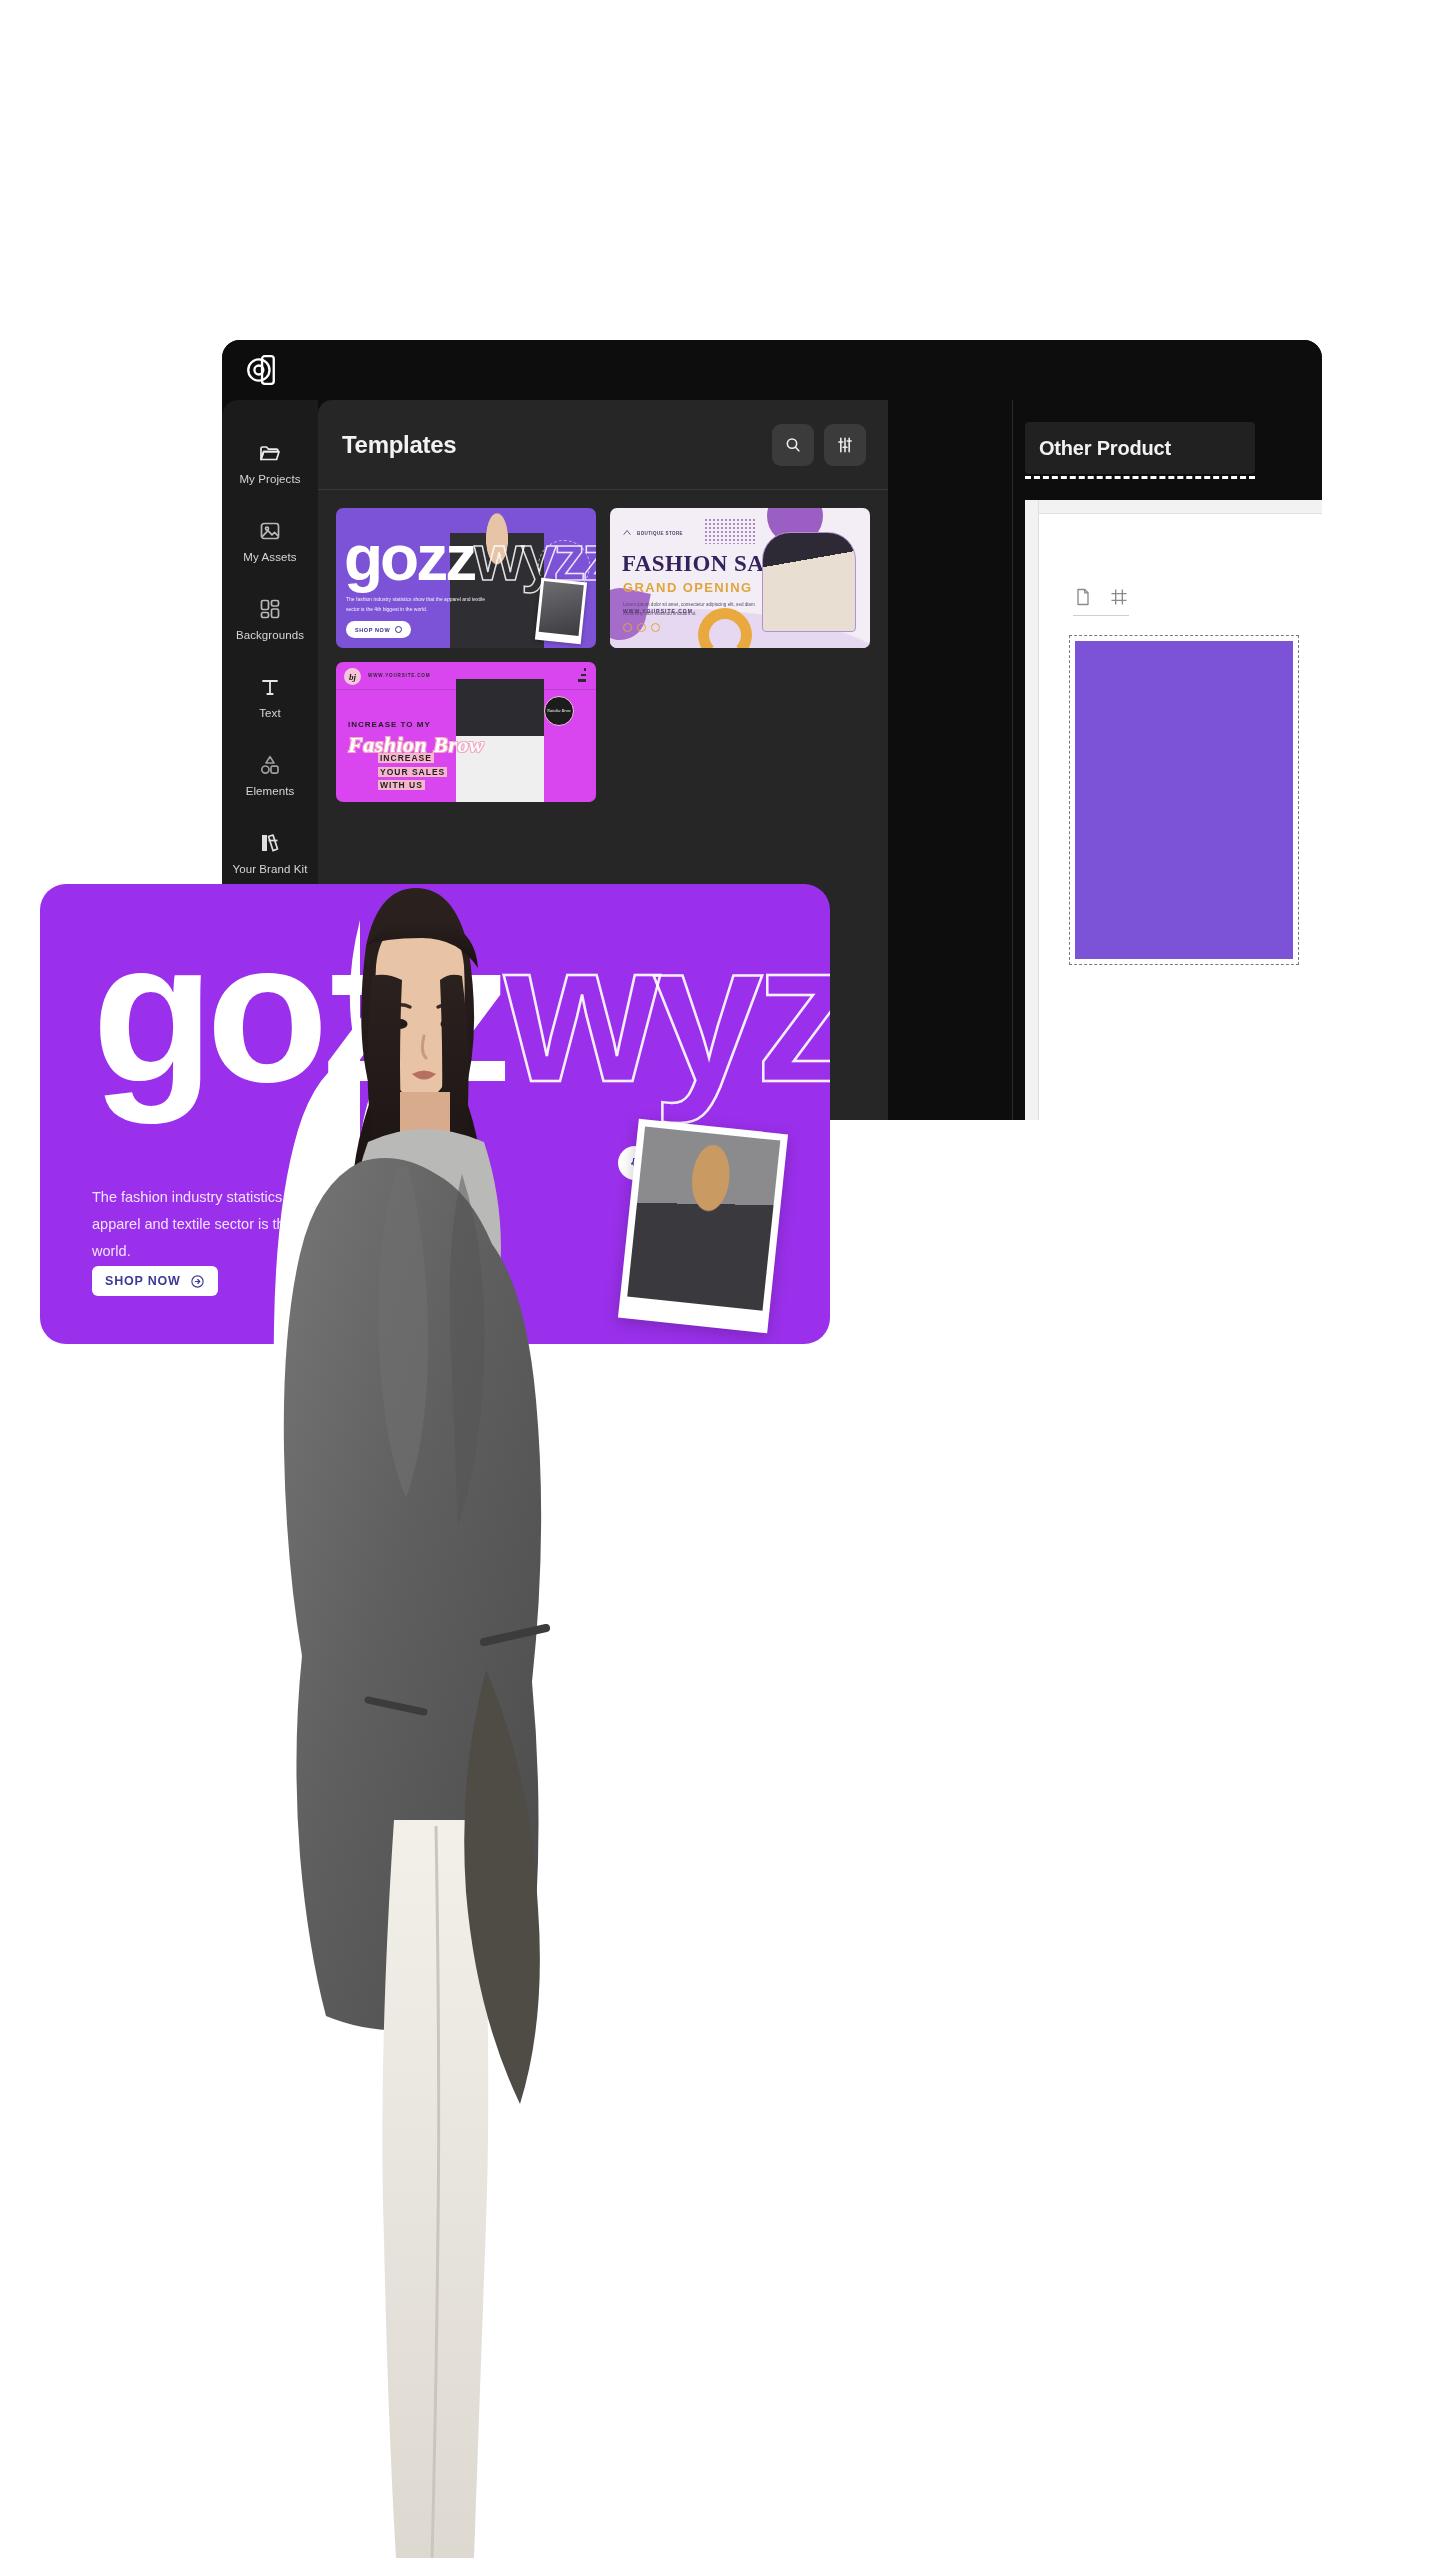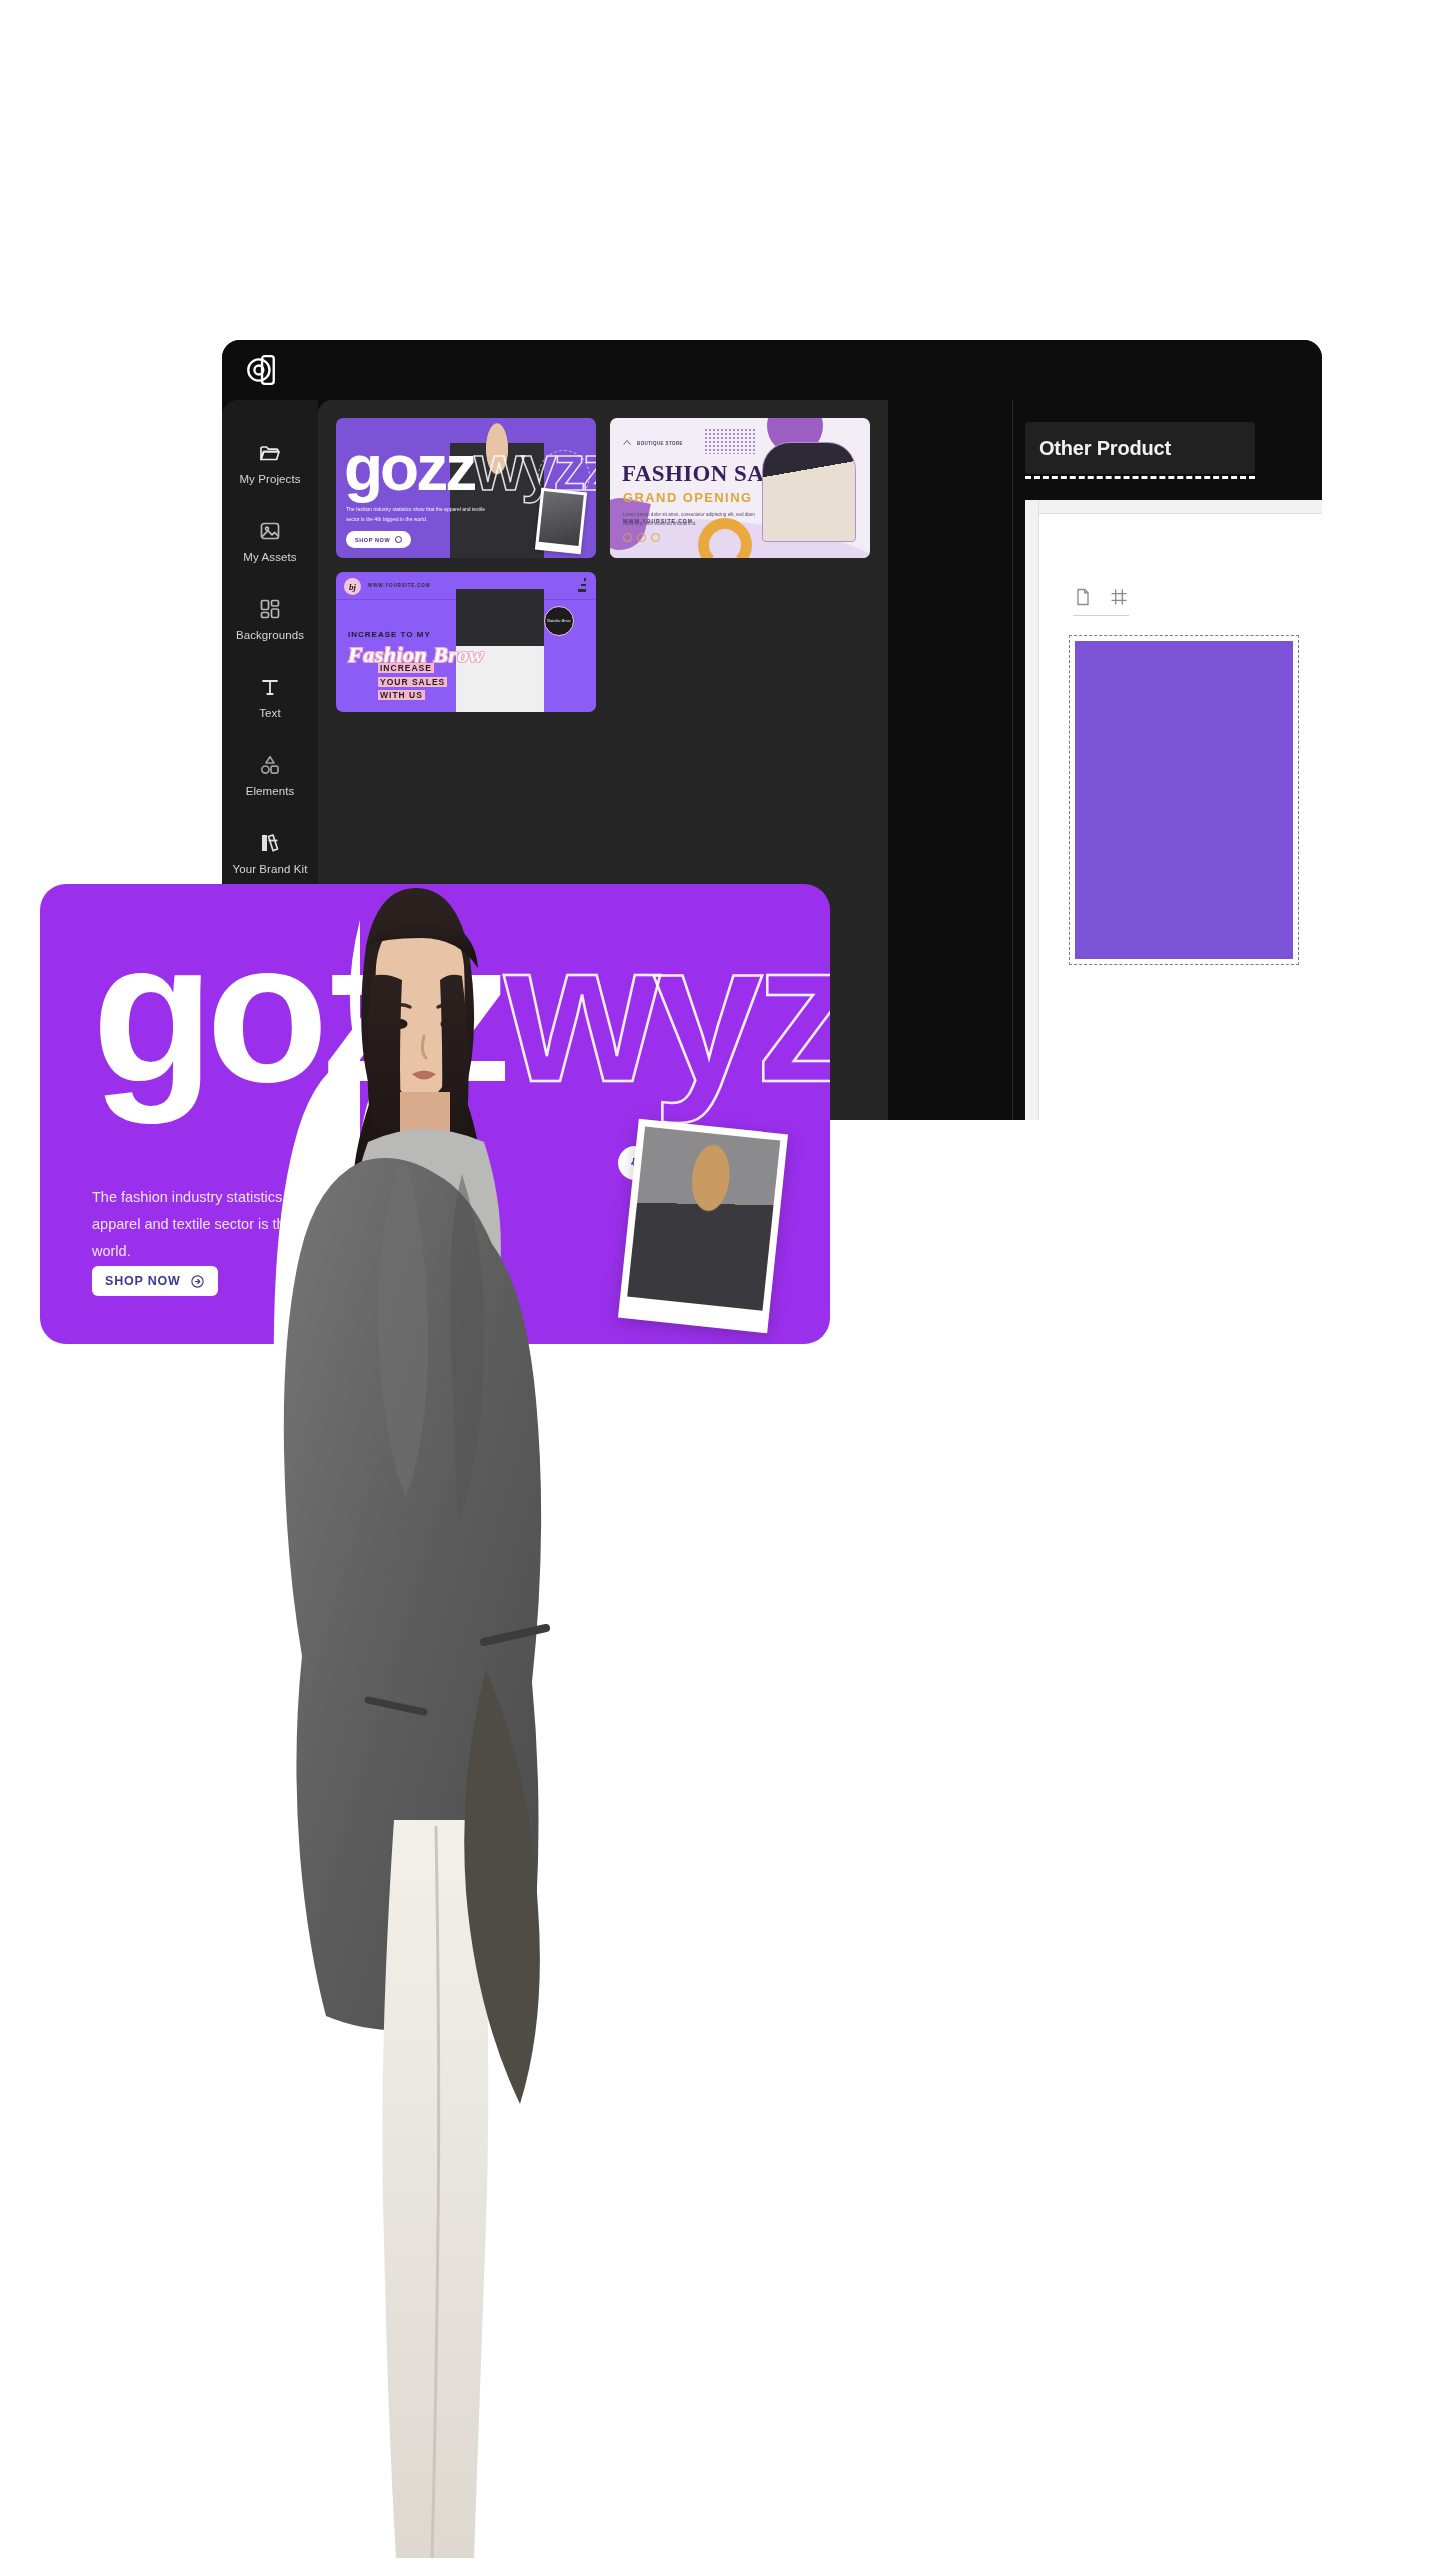--- a/index.html
+++ b/index.html
@@ -293,21 +293,21 @@
   }
   .c3 .dots {
     position: absolute; left: 36%; top: 10px;
     width: 52px; height: 26px;
     background-image: radial-gradient(#8d6ab5 .8px, transparent .9px);
     background-size: 4px 4px;
     opacity: .75;
   }
 
   
-  .c4 { background: #8b5cf6; }
+  .c4 { background: #d946ef; }
   .c4 .head {
     position: absolute; left: 0; right: 0; top: 0; height: 28px;
     border-bottom: 1px solid rgba(0,0,0,.12);
   }
   .c4 .avatar {
     position: absolute; left: 8px; top: 6px;
     width: 17px; height: 17px; border-radius: 50%;
     background: #f5c6d8;
     display: flex; align-items: center; justify-content: center;
     font-family: "Liberation Serif", serif;
@@ -558,20 +558,40 @@
             <path d="M4 4h5v16H4z" fill="#e0e0e0" stroke="none"></path>
             <path d="M10.5 5.5 15 4l4.5 14-4.5 1.6z"></path>
             <path d="M10.5 9.5h9"></path>
           </svg>
         </span>
         <span class="nav-label">Your Brand Kit</span>
       </div>
     </nav>
 
     <section class="main-panel">
+      <div class="panel-head">
+        <div class="panel-title">Templates</div>
+        <div class="panel-tools">
+          <div class="tool-btn">
+            <span>
+              <svg viewBox="0 0 24 24" fill="none" stroke="#ededed" stroke-width="1.9" stroke-linecap="round">
+                <circle cx="10.8" cy="10.3" r="5.6"></circle>
+                  <path d="M15 14.6 19 19"></path>
+              </svg>
+            </span>
+          </div>
+          <div class="tool-btn">
+            <span>
+              <svg viewBox="0 0 24 24" fill="none" stroke="#ededed" stroke-width="1.9" stroke-linecap="round">
+                <path d="M7 4v16M12 4v16M17 4v16M4.6 8.4h4.8M9.6 14.6h4.8M14.6 7.2h4.8"></path>
+              </svg>
+            </span>
+          </div>
+        </div>
+      </div>
 
       <div class="template-grid">
 
         <div class="tpl-card c1">
           <div class="model"></div>
           <div class="big">
             <span class="solid">gozz</span><span class="outline">wyzz</span>
           </div>
           <div class="body">The fashion industry statistics show that the apparel and textile sector is the 4th biggest in the world.</div>
           <div class="cta">

